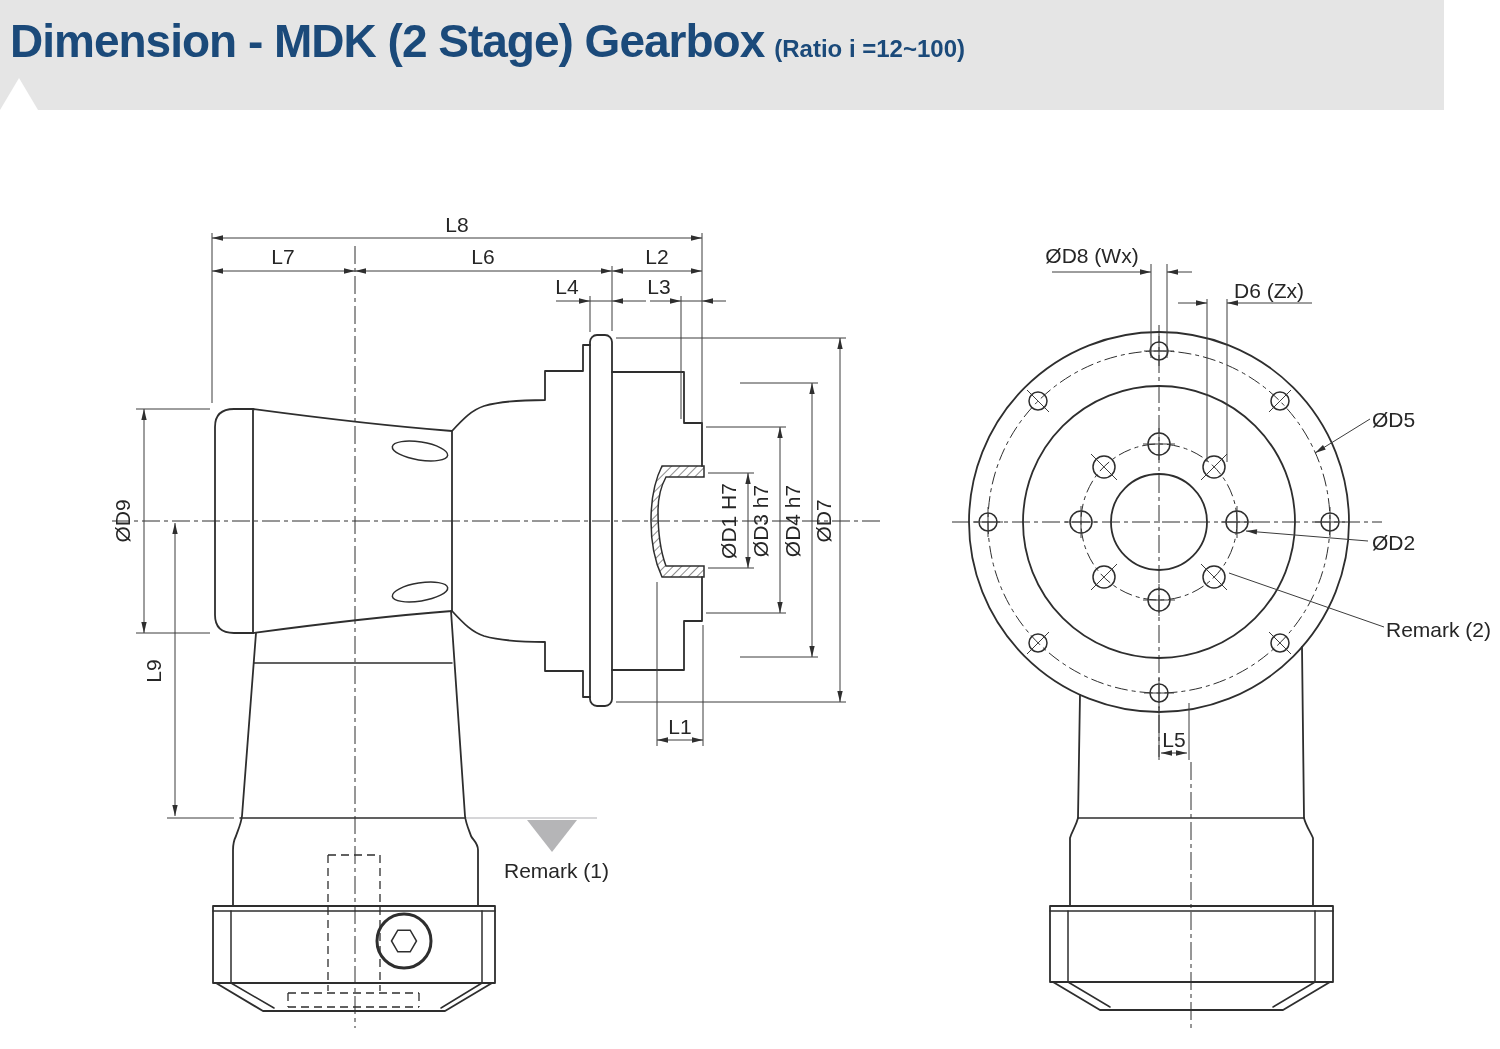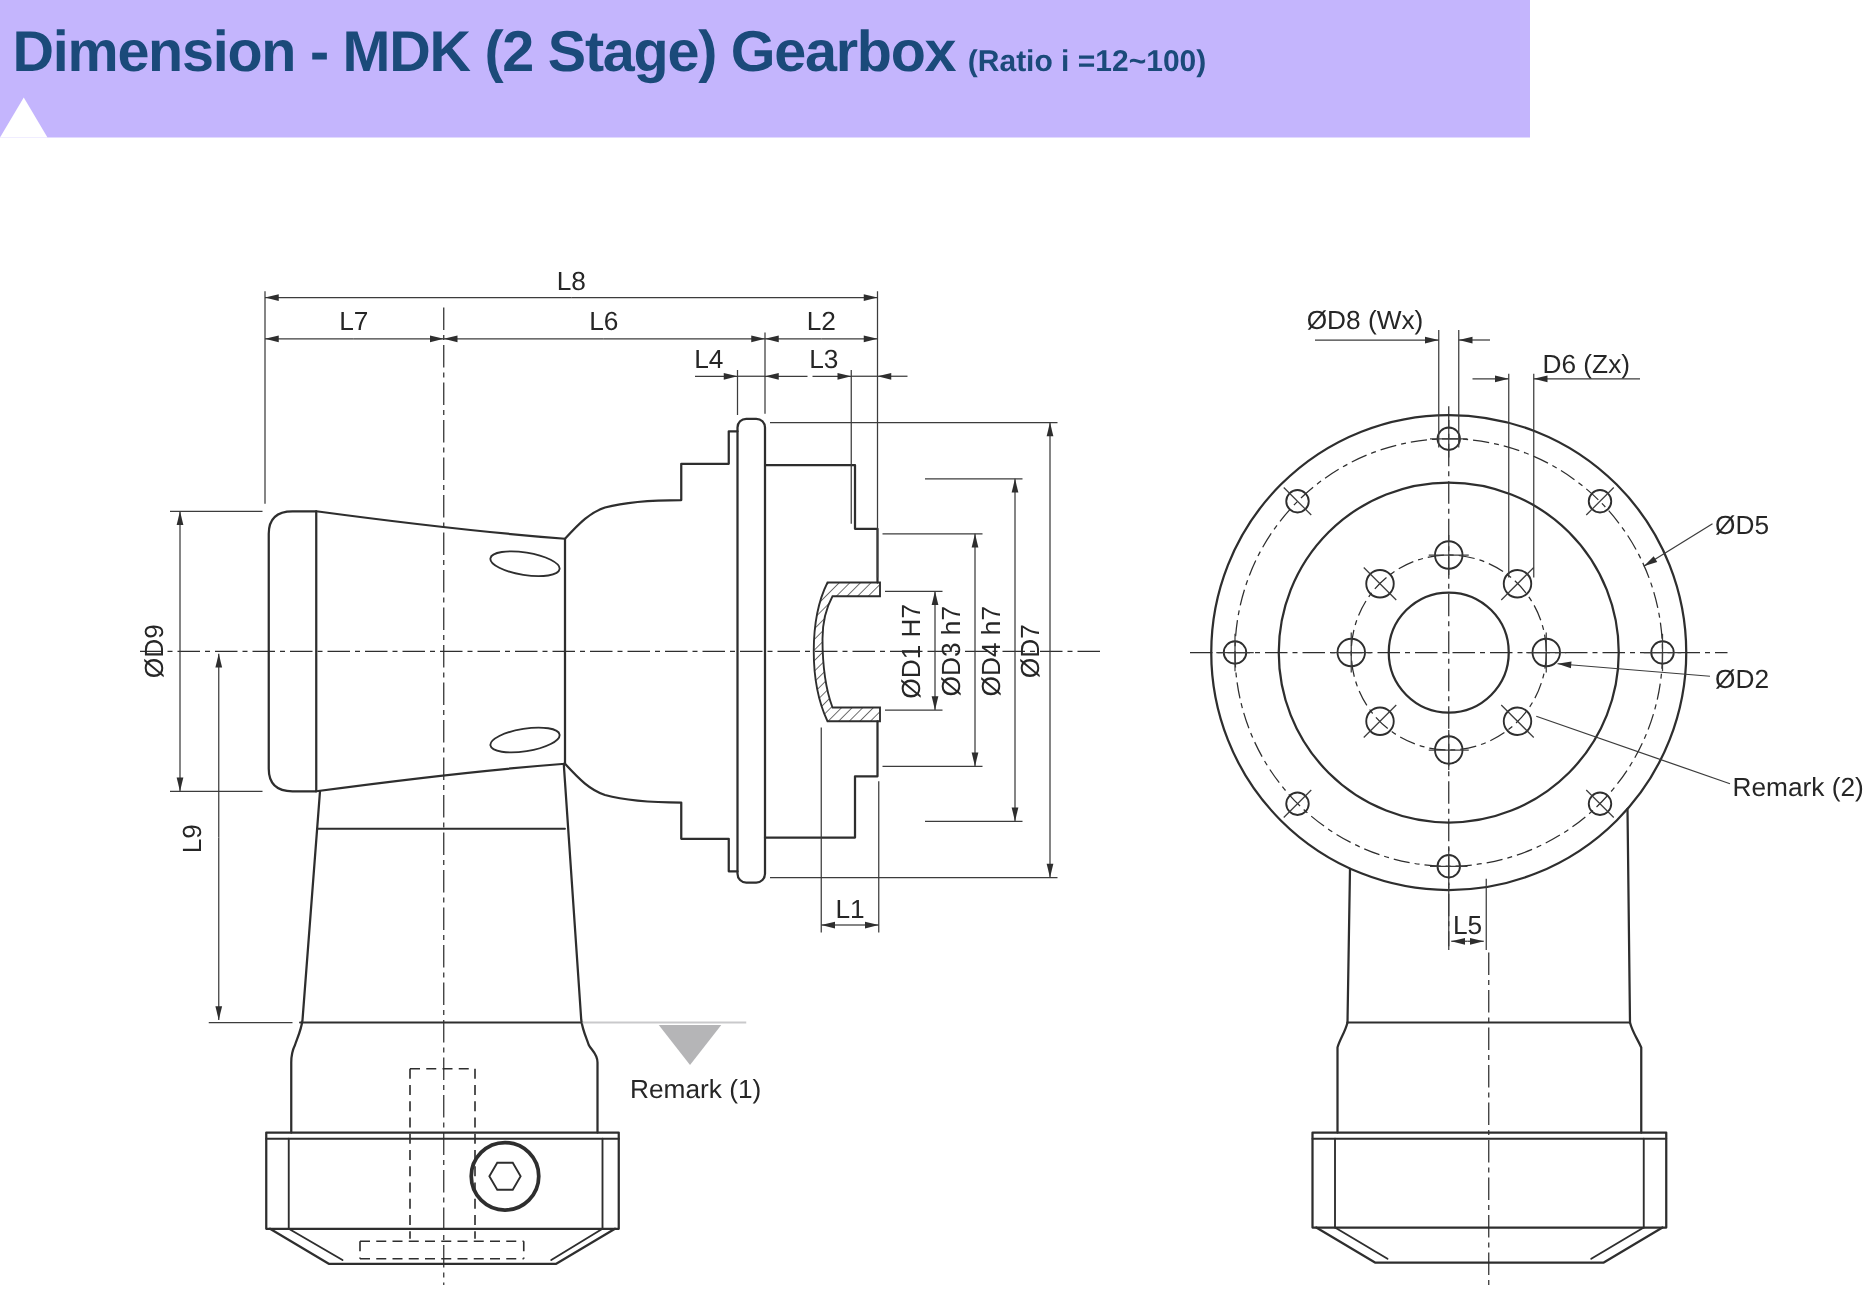--- a/index.html
+++ b/index.html
@@ -1,17 +1,17 @@
 <!DOCTYPE html>
 <html><head>
 <meta charset="utf-8">
 <style>
   html,body{margin:0;padding:0;background:#ffffff;}
   body{width:1500px;height:1049px;position:relative;font-family:"Liberation Sans",sans-serif;overflow:hidden;}
-  .header{position:absolute;left:0;top:0;width:1224px;height:110px;background:#c4b5fd;}
+  .header{position:absolute;left:0;top:0;width:1444px;height:110px;background:#e5e5e5;}
   .header .title{position:absolute;left:10px;top:14px;font-size:46px;font-weight:bold;color:#1b4a7a;letter-spacing:-1px;white-space:nowrap;}
   .header .ratio{font-size:24px;font-weight:bold;color:#1b4a7a;letter-spacing:0;margin-left:10px;}
   .notch{position:absolute;left:0;top:78px;width:0;height:0;border-left:19px solid transparent;border-right:19px solid transparent;border-bottom:32px solid #ffffff;}
   svg{position:absolute;left:0;top:0;}
   text{font-family:"Liberation Sans",sans-serif;fill:#262626;font-size:21px;}
   .obj{stroke:#2e2e2e;stroke-width:1.8;fill:none;stroke-linecap:round;stroke-linejoin:round;}
   .obj2{stroke:#2e2e2e;stroke-width:1.5;fill:none;stroke-linecap:round;}
   .thin{stroke:#3c3c3c;stroke-width:1;fill:none;}
   .cl{stroke:#2e2e2e;stroke-width:1;fill:none;stroke-dasharray:18 4 4 4;}
   .bolt{stroke:#2e2e2e;stroke-width:1;fill:none;stroke-dasharray:13 4 4 4;}

